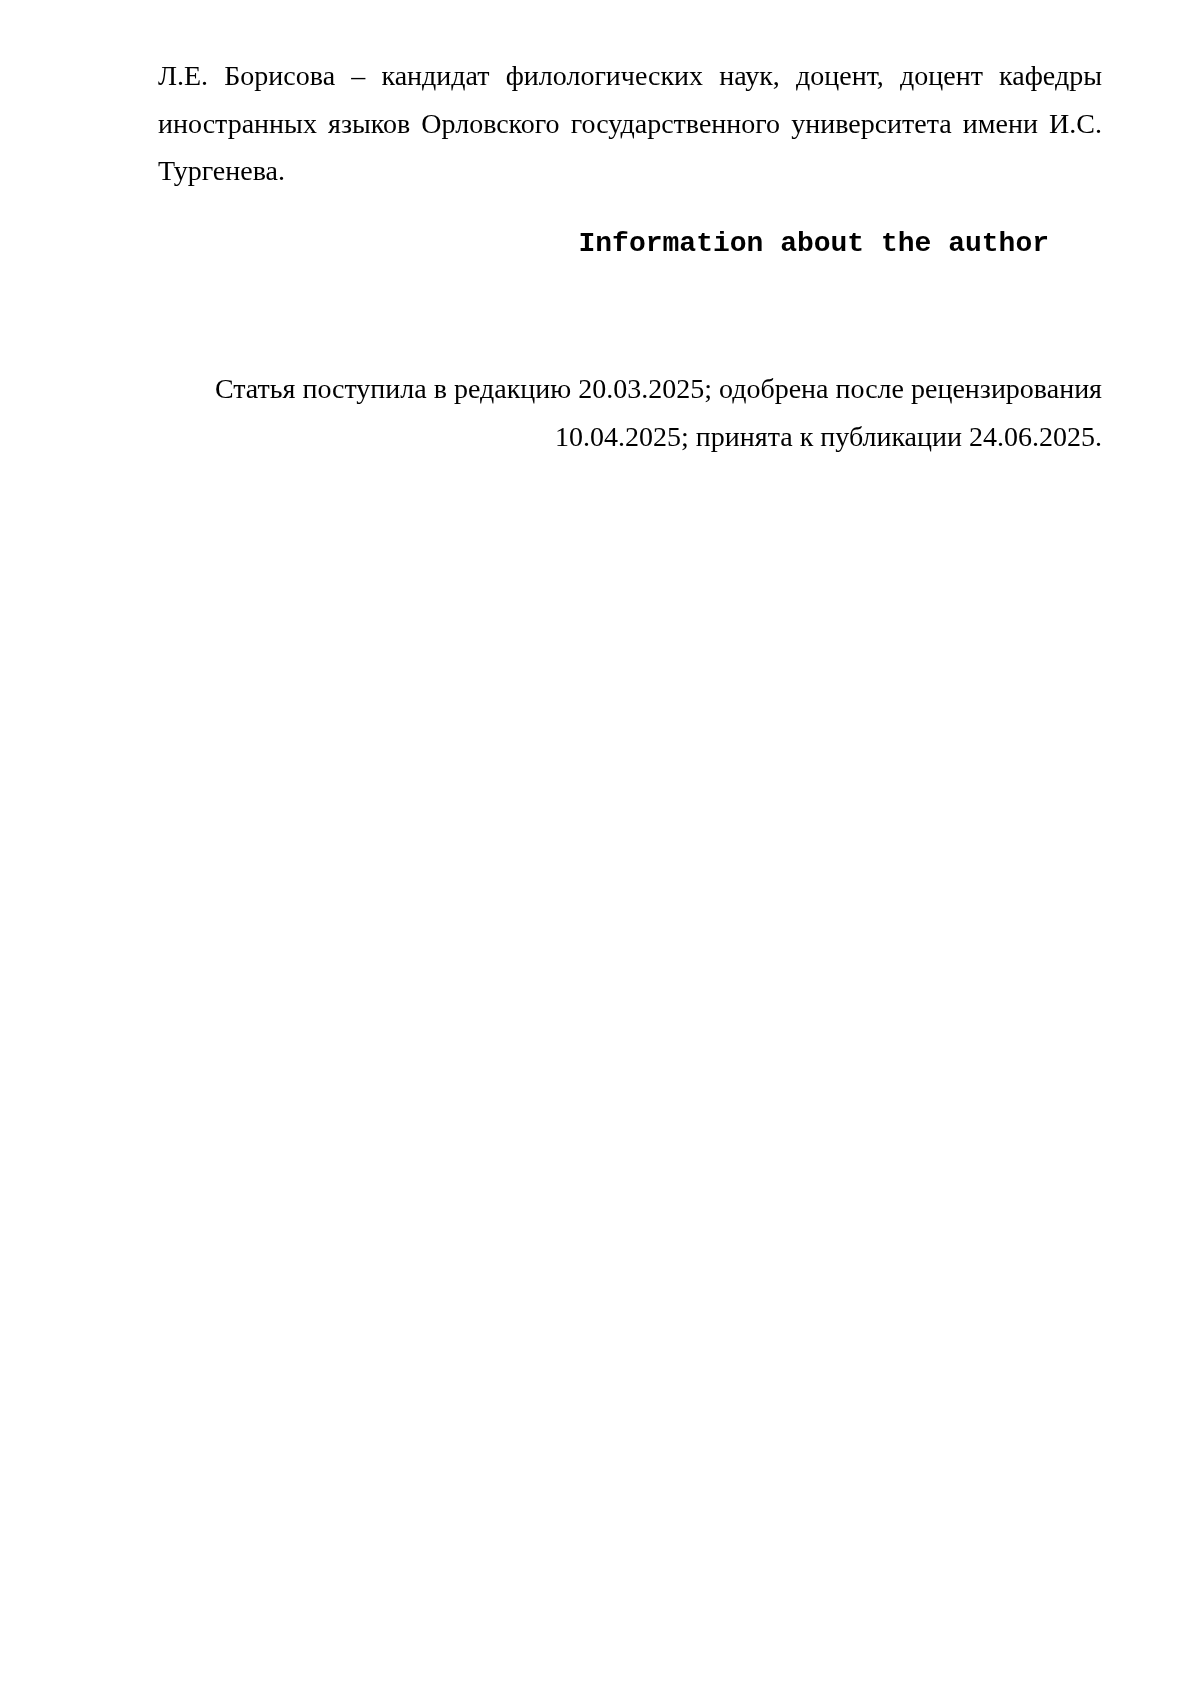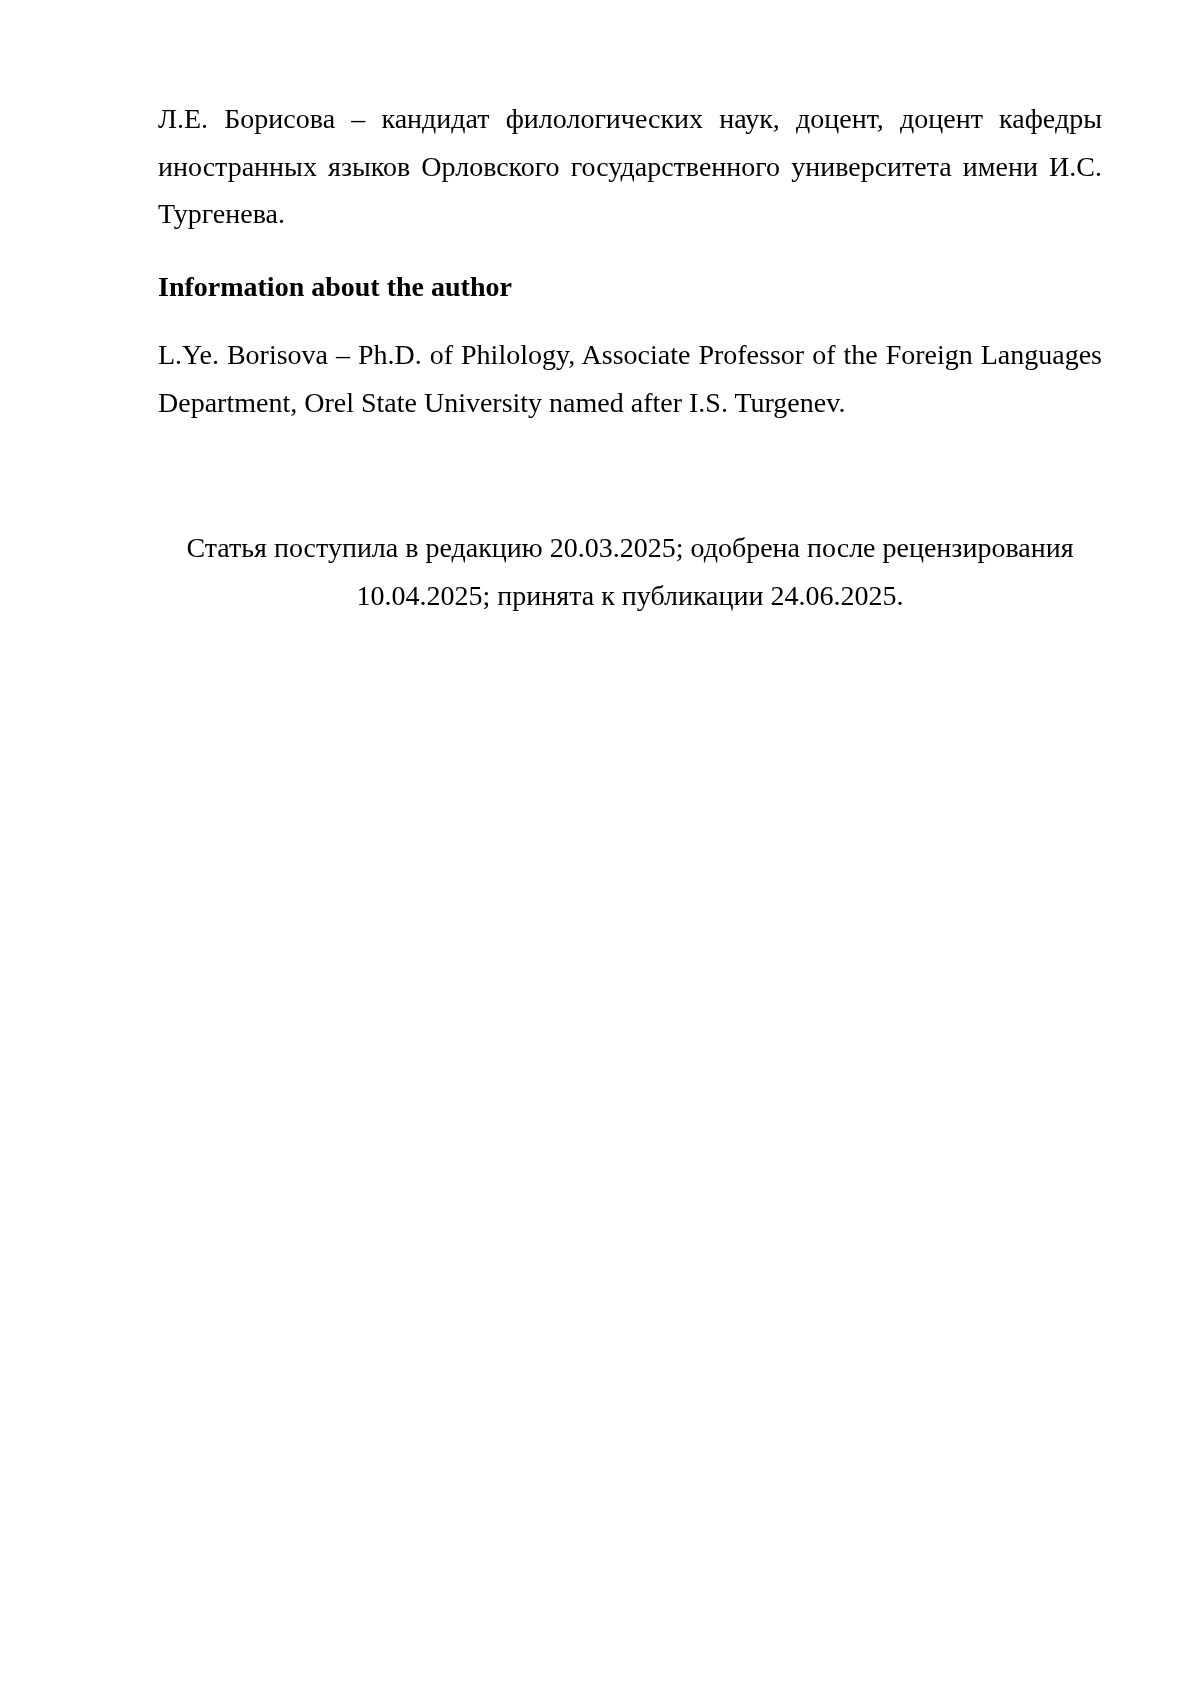--- a/index.html
+++ b/index.html
@@ -13,54 +13,54 @@
     color: #000000;
     font-family: "Liberation Serif", "DejaVu Serif", serif;
     font-size: 28px;
     line-height: 47.5px;
     overflow: hidden;
   }
   .page {
     box-sizing: border-box;
     width: 1200px;
     height: 1697px;
-    padding: 95px 98px 0 158px;
+    padding: 52px 98px 0 158px;
     background: #ffffff;
   }
   .page p {
     margin: 0;
   }
   .para-justified {
     text-align: justify;
   }
   .para-left {
-    text-align: center;
+    text-align: right;
     font-family: Liberation Serif, serif;
   }
   .section-heading {
     font-weight: bold;
-    text-align: left;
+    text-align: right;
     margin-top: 25px !important;
     margin-right: 53px !important;
+    font-family: Liberation Mono, monospace;
   }
   .after-heading {
     margin-top: 21px !important;
   }
   .dates-ru {
     margin-top: 98px !important;
   }
   .dates-en {
     margin-top: 20px !important;
   }
 </style>
 </head>
 <body>
 
 <div class="page">
   <p class="para-justified">Л.Е. Борисова – кандидат филологических наук, доцент, доцент кафедры иностранных языков Орловского государственного университета имени И.С. Тургенева.</p>
 
   <p class="section-heading">Information about the author</p>
 
-  <p class="para-justified after-heading">L.Ye. Borisova – Ph.D. of Philology, Associate Professor of the Foreign Languages Department, Orel State University named after I.S. Turgenev.</p>
 
   <p class="para-left dates-ru">Статья поступила в редакцию 20.03.2025; одобрена после рецензирования 10.04.2025; принята к публикации 24.06.2025.</p>
 
 </div>
 
 </body></html>

